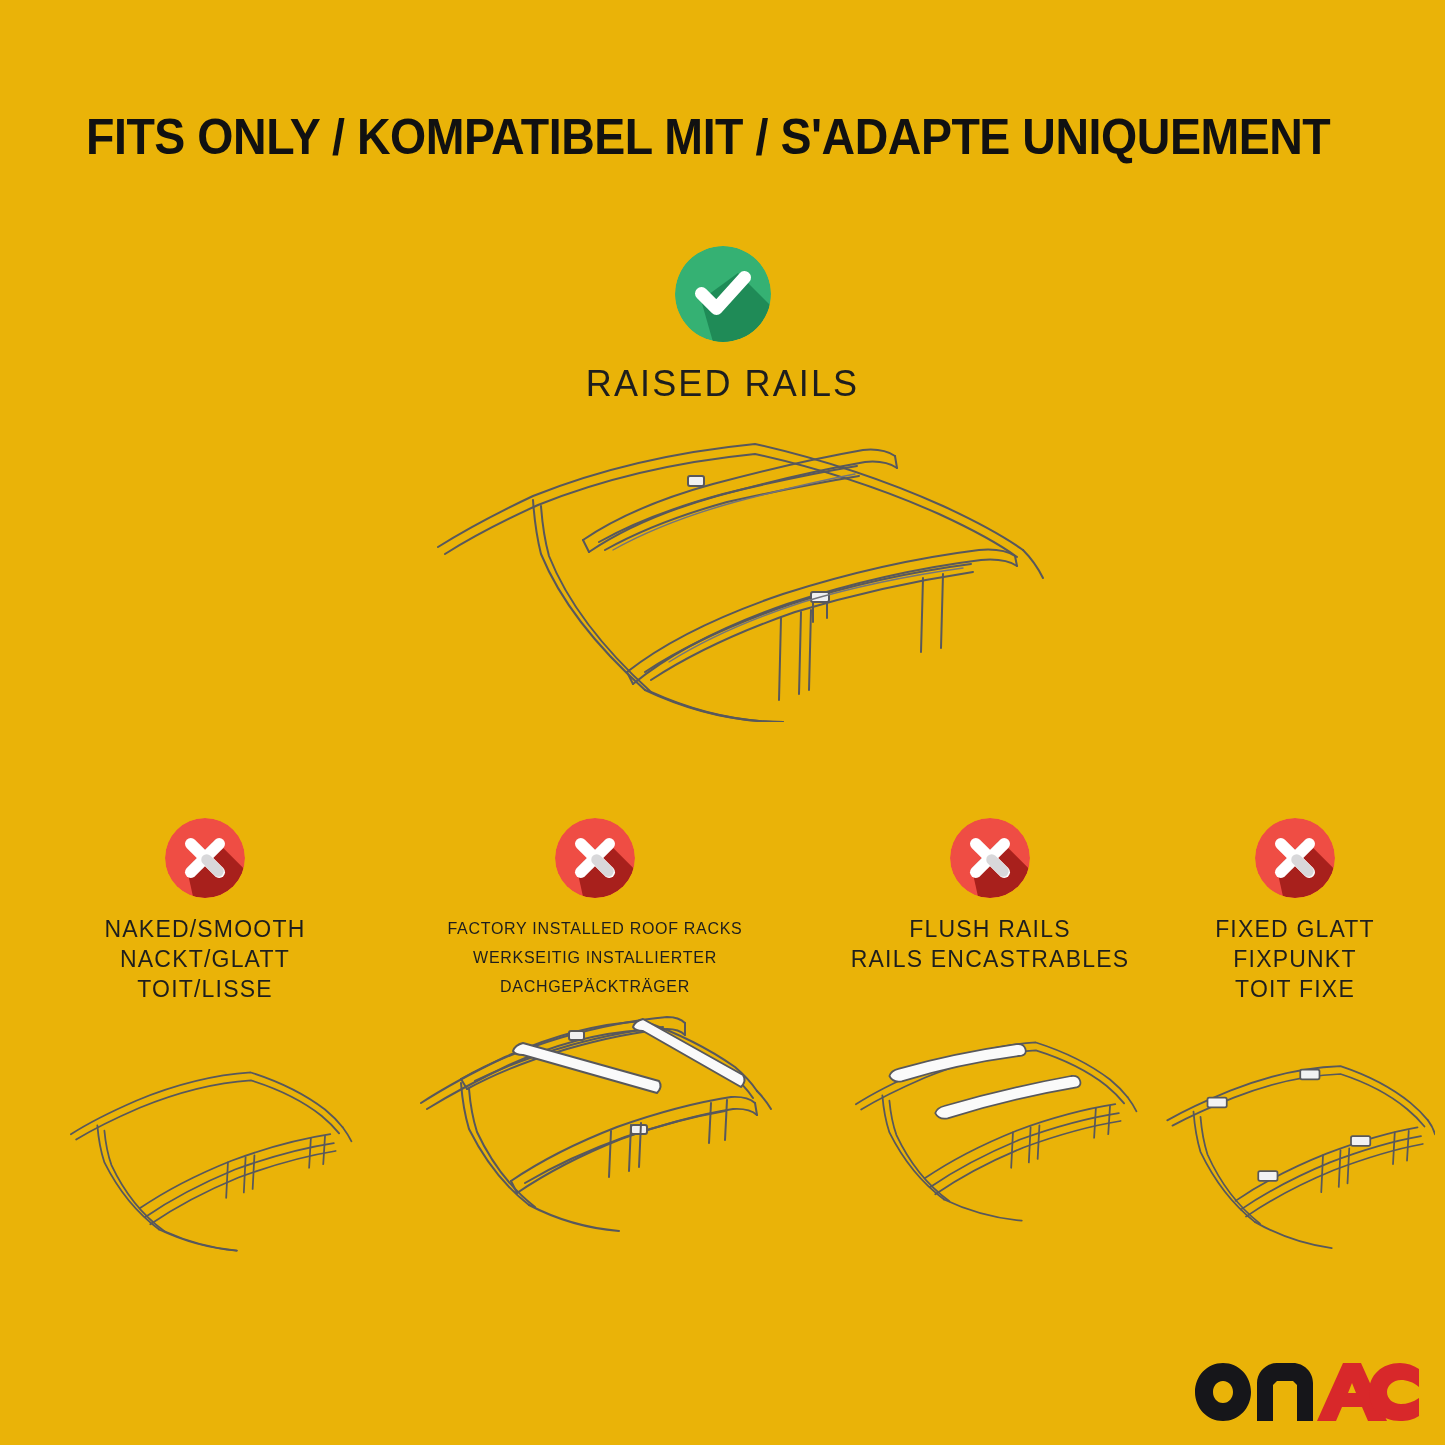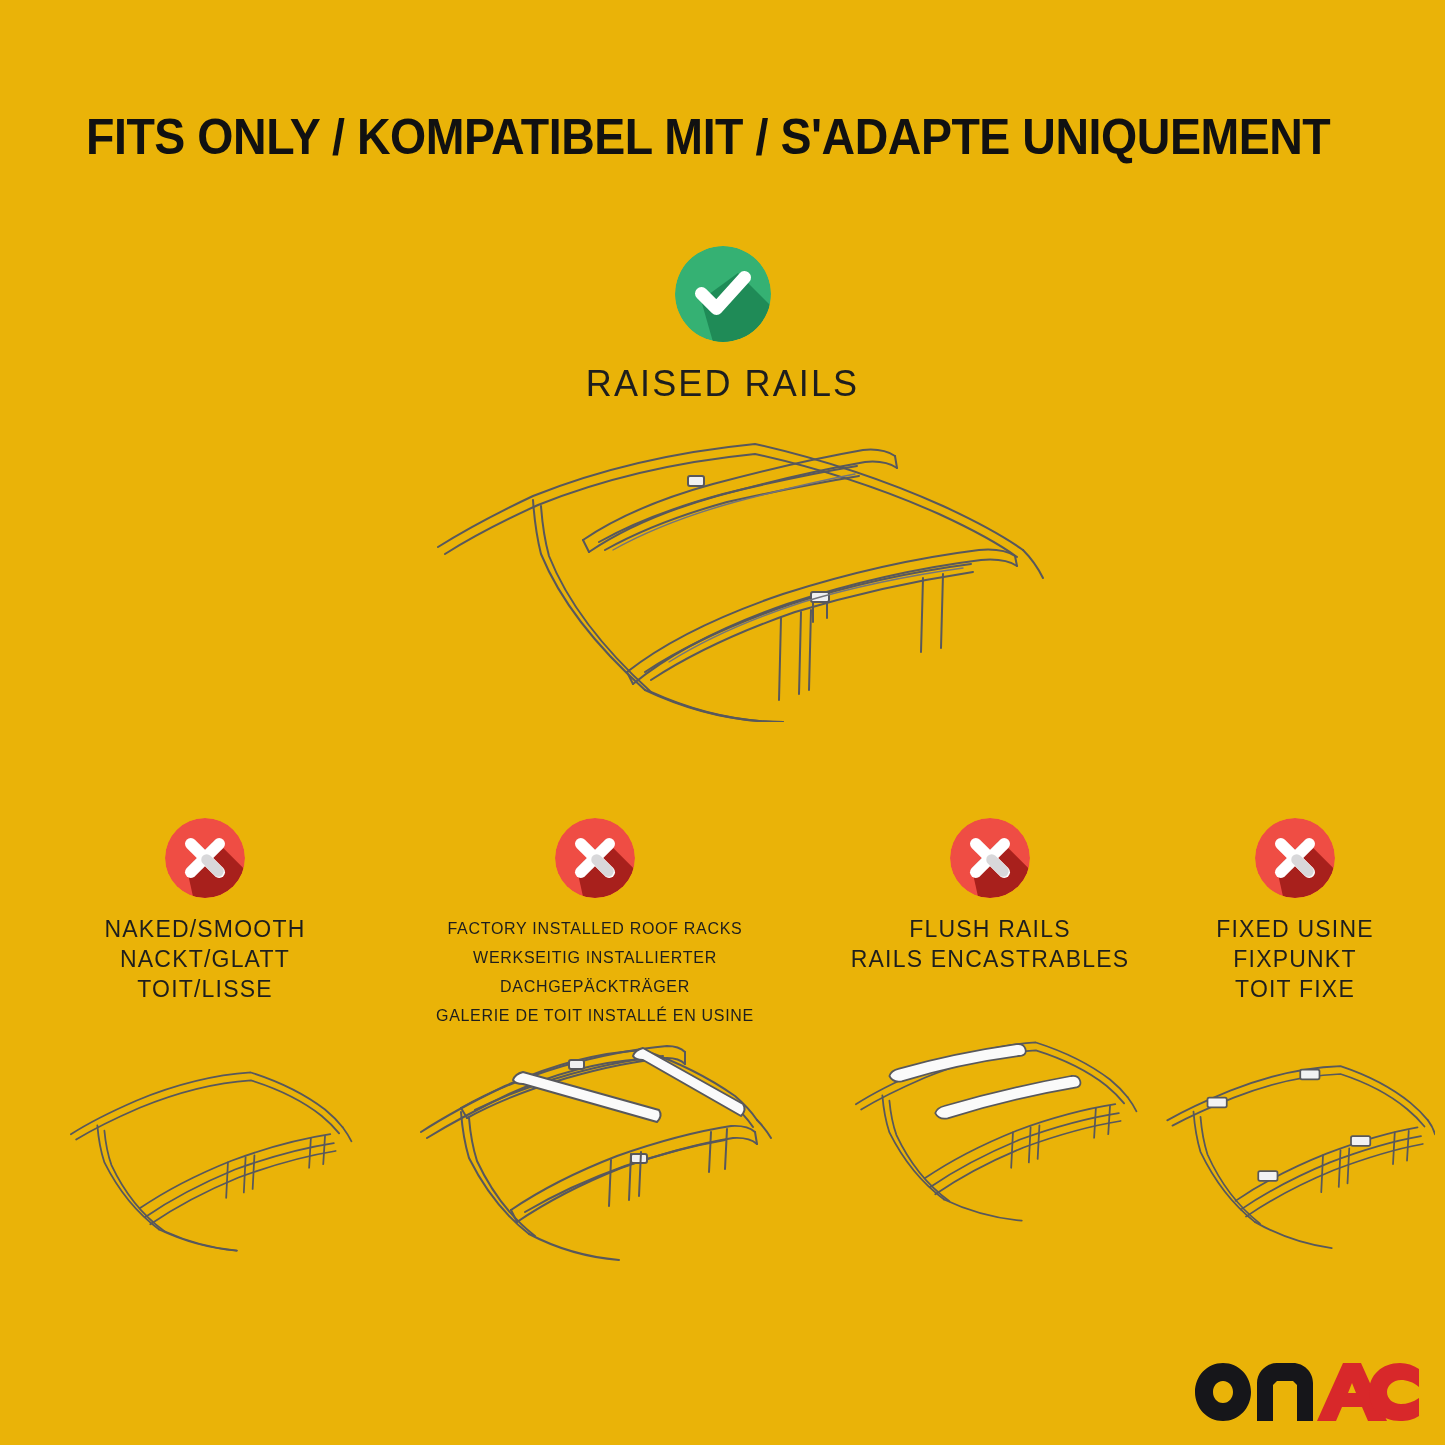--- a/index.html
+++ b/index.html
@@ -269,21 +269,20 @@
             <path d="M31 31 L65 65" stroke="#ffffff" stroke-width="14" stroke-linecap="round"></path>
             <path d="M65 31 L31 65" stroke="#ffffff" stroke-width="14" stroke-linecap="round"></path>
             <path d="M50 50 L64 64" stroke="#d8d8da" stroke-width="13" stroke-linecap="round"></path>
           </g>
         </svg>
       </div>
       <div class="col-caption">
         <div>FACTORY INSTALLED ROOF RACKS</div>
         <div>WERKSEITIG INSTALLIERTER</div>
         <div>DACHGEPÄCKTRÄGER</div>
-        <div>GALERIE DE TOIT INSTALLÉ EN USINE</div>
       </div>
       <svg class="col-art" viewBox="0 0 380 250">
         <g class="sketch">
 
           <path d="M16 104 Q50 82 100 58 Q170 26 238 22 Q290 40 330 68 Q344 80 352 92"></path>
           <path d="M22 110 Q56 89 104 66 Q172 35 238 31 Q288 48 326 75 Q340 87 348 99"></path>
           <path d="M56 84 Q58 110 64 130 Q88 178 124 206"></path>
           <path d="M64 90 Q66 114 72 133 Q94 180 130 208"></path>
           <path d="M124 206 Q166 228 214 232"></path>
 
@@ -362,21 +361,21 @@
             </defs>
           <g clip-path="url(#clipRed3)">
             <path d="M60 26 L96 62 L96 96 L34 96 L26 60 Z" fill="#a8201c"></path>
             <path d="M31 31 L65 65" stroke="#ffffff" stroke-width="14" stroke-linecap="round"></path>
             <path d="M65 31 L31 65" stroke="#ffffff" stroke-width="14" stroke-linecap="round"></path>
             <path d="M50 50 L64 64" stroke="#d8d8da" stroke-width="13" stroke-linecap="round"></path>
           </g>
         </svg>
       </div>
       <div class="col-caption">
-        <div>FIXED USINE</div>
+        <div>FIXED GLATT</div>
         <div>FIXPUNKT</div>
         <div>TOIT FIXE</div>
       </div>
       <svg class="col-art" viewBox="0 0 320 230">
         <g class="sketch">
           <path d="M14 80 Q42 64 86 46 Q152 20 212 18 Q260 34 292 60 Q304 70 312 80"></path>
           <path d="M20 86 Q48 71 90 54 Q154 29 212 27 Q258 42 288 67 Q300 77 308 87"></path>
           <path d="M44 70 Q46 96 52 116 Q76 166 114 196"></path>
           <path d="M52 76 Q54 100 60 119 Q82 168 120 198"></path>
           <path d="M114 196 Q156 220 202 226"></path>

